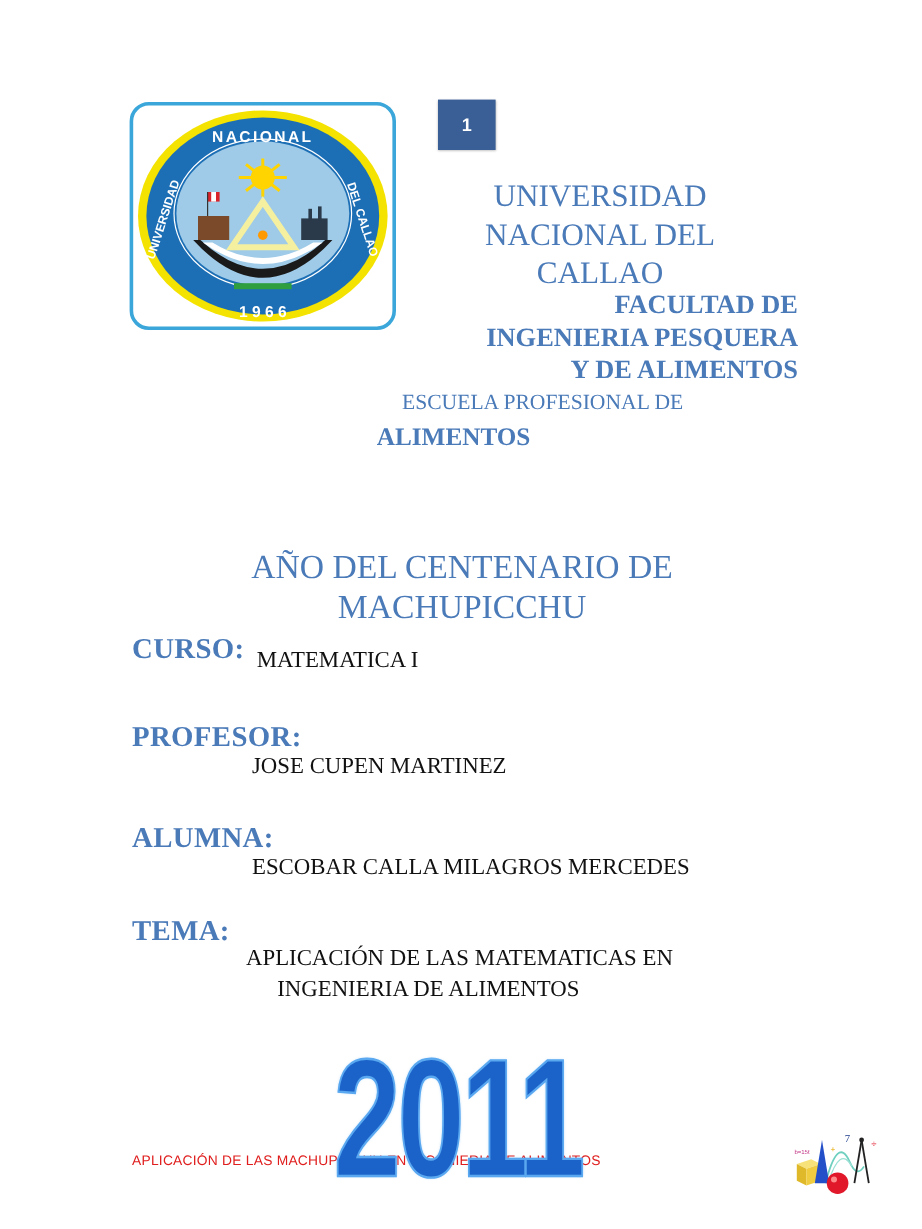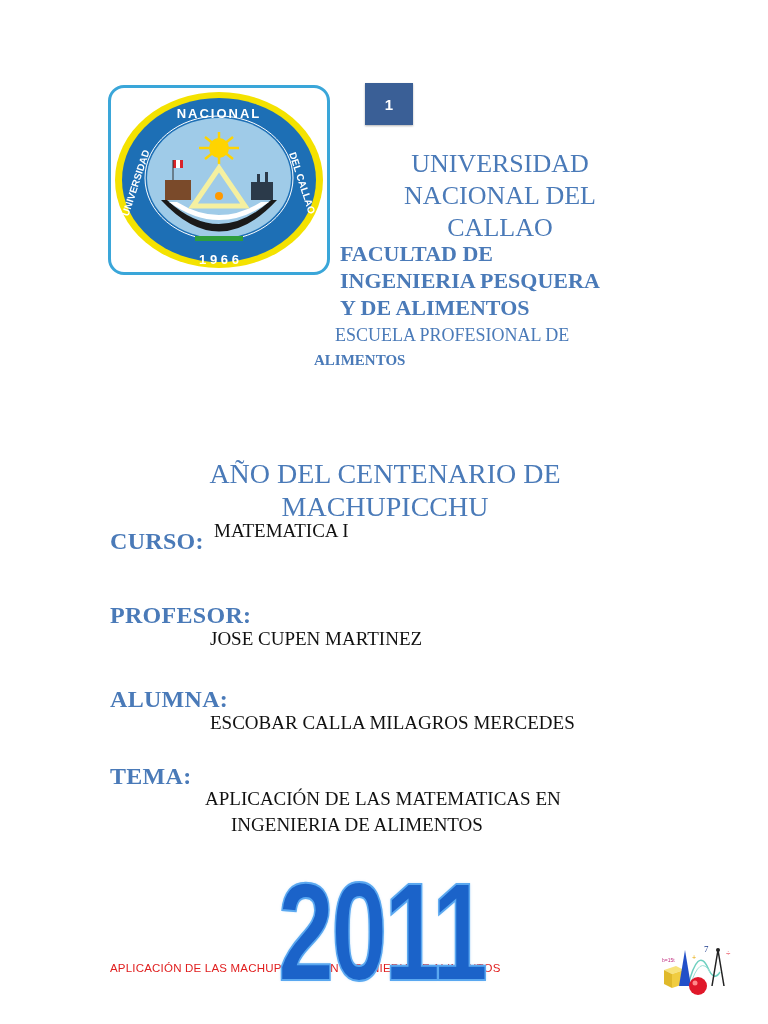--- a/index.html
+++ b/index.html
@@ -43,32 +43,32 @@
 
     
     .blue { color: #4a7ab8; }
     .uni-title {
       left: 360px; top: 148px; width: 280px;
       text-align: center;
       font-size: 26px; line-height: 32px;
     }
     .faculty {
       left: 340px; top: 240px; width: 325px;
-      text-align: left;
+      text-align: right;
       font-size: 22px; line-height: 27px;
       font-weight: bold;
     }
     .school-1 {
       left: 335px; top: 325px;
       font-size: 18px; font-weight: normal;
       white-space: nowrap;
     }
     .school-2 {
       left: 314px; top: 352px;
-      font-size: 15px; font-weight: bold;
+      font-size: 21px; font-weight: bold;
       white-space: nowrap;
     }
 
     .year-title {
       left: 150px; top: 433px; width: 470px;
       text-align: center;
       font-size: 28px; line-height: 33px; margin-top: 24px;
     }
 
     
@@ -76,21 +76,21 @@
       font-size: 24px;
       font-weight: bold;
       letter-spacing: 0.3px;
     }
     .value {
       color: #111111;
       font-size: 19px;
       white-space: nowrap;
     }
     .lbl-curso    { left: 110px; top: 528px; }
-    .val-curso    { left: 214px; top: 520px; }
+    .val-curso    { left: 214px; top: 540px; }
     .lbl-profesor { left: 110px; top: 602px; }
     .val-profesor { left: 210px; top: 628px; }
     .lbl-alumna   { left: 110px; top: 686px; }
     .val-alumna   { left: 210px; top: 712px; }
     .lbl-tema     { left: 110px; top: 763px; }
     .val-tema-1   { left: 205px; top: 788px; }
     .val-tema-2   { left: 231px; top: 814px; }
 
     
     .footer-text {

